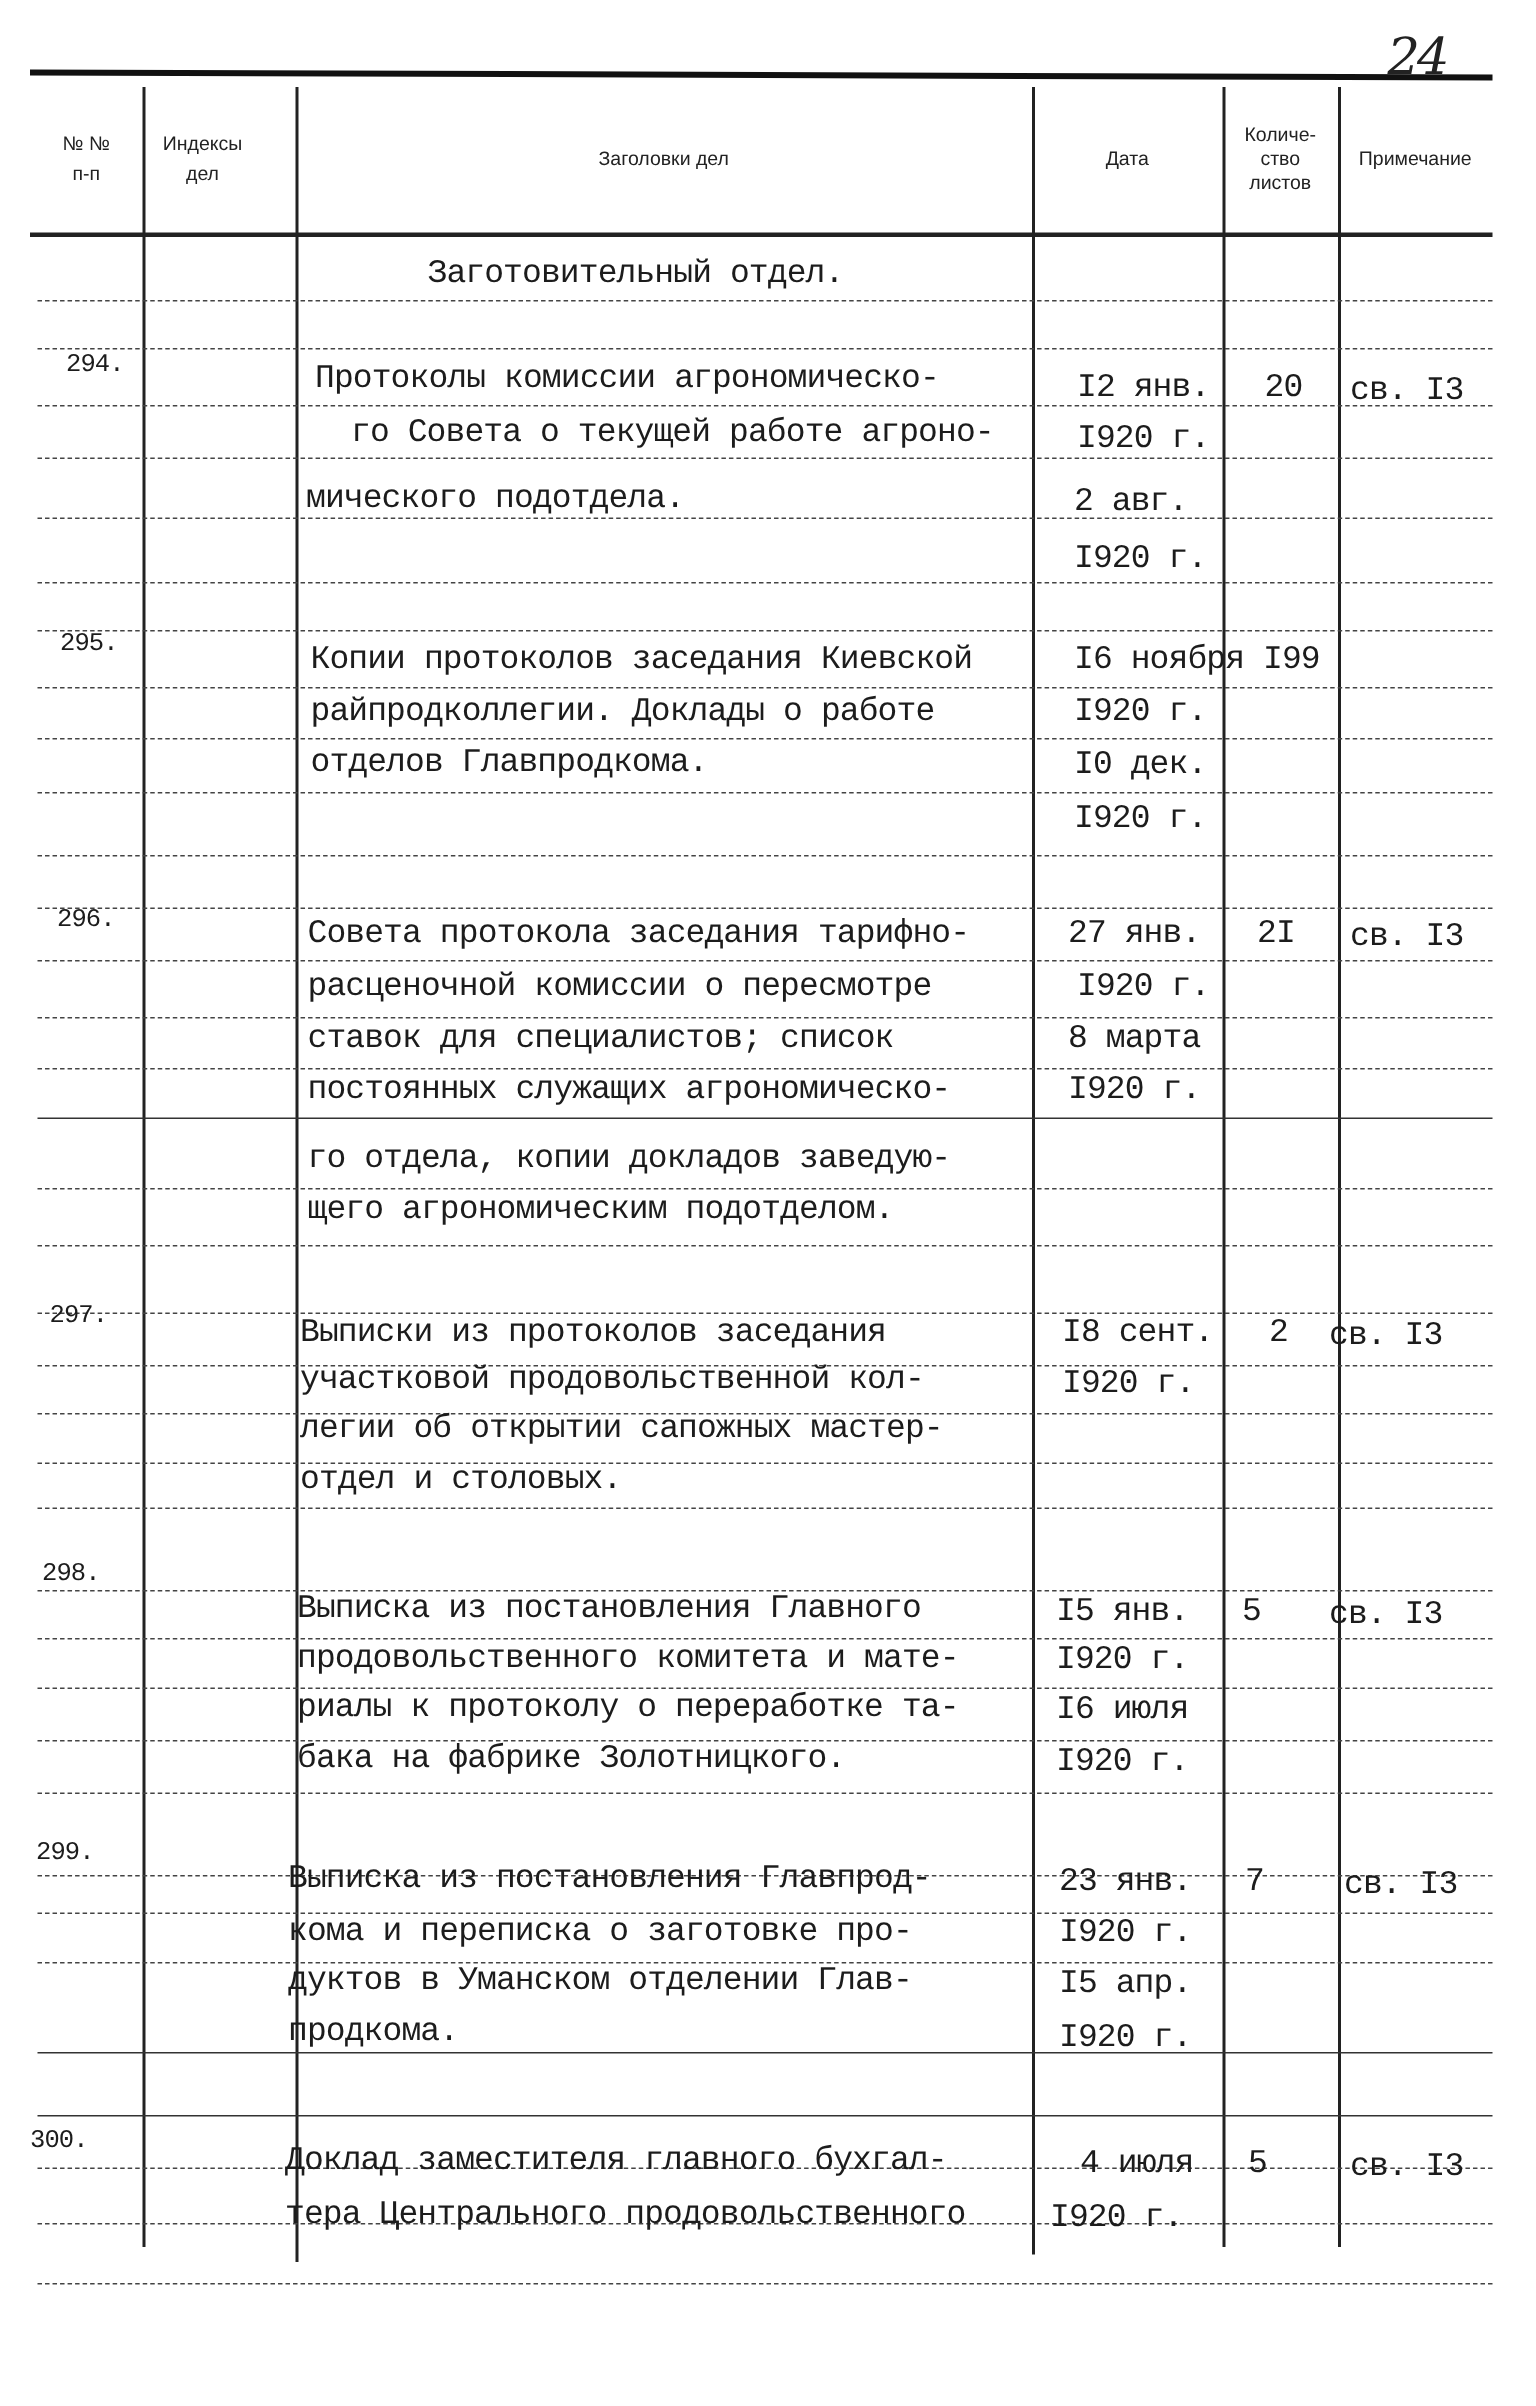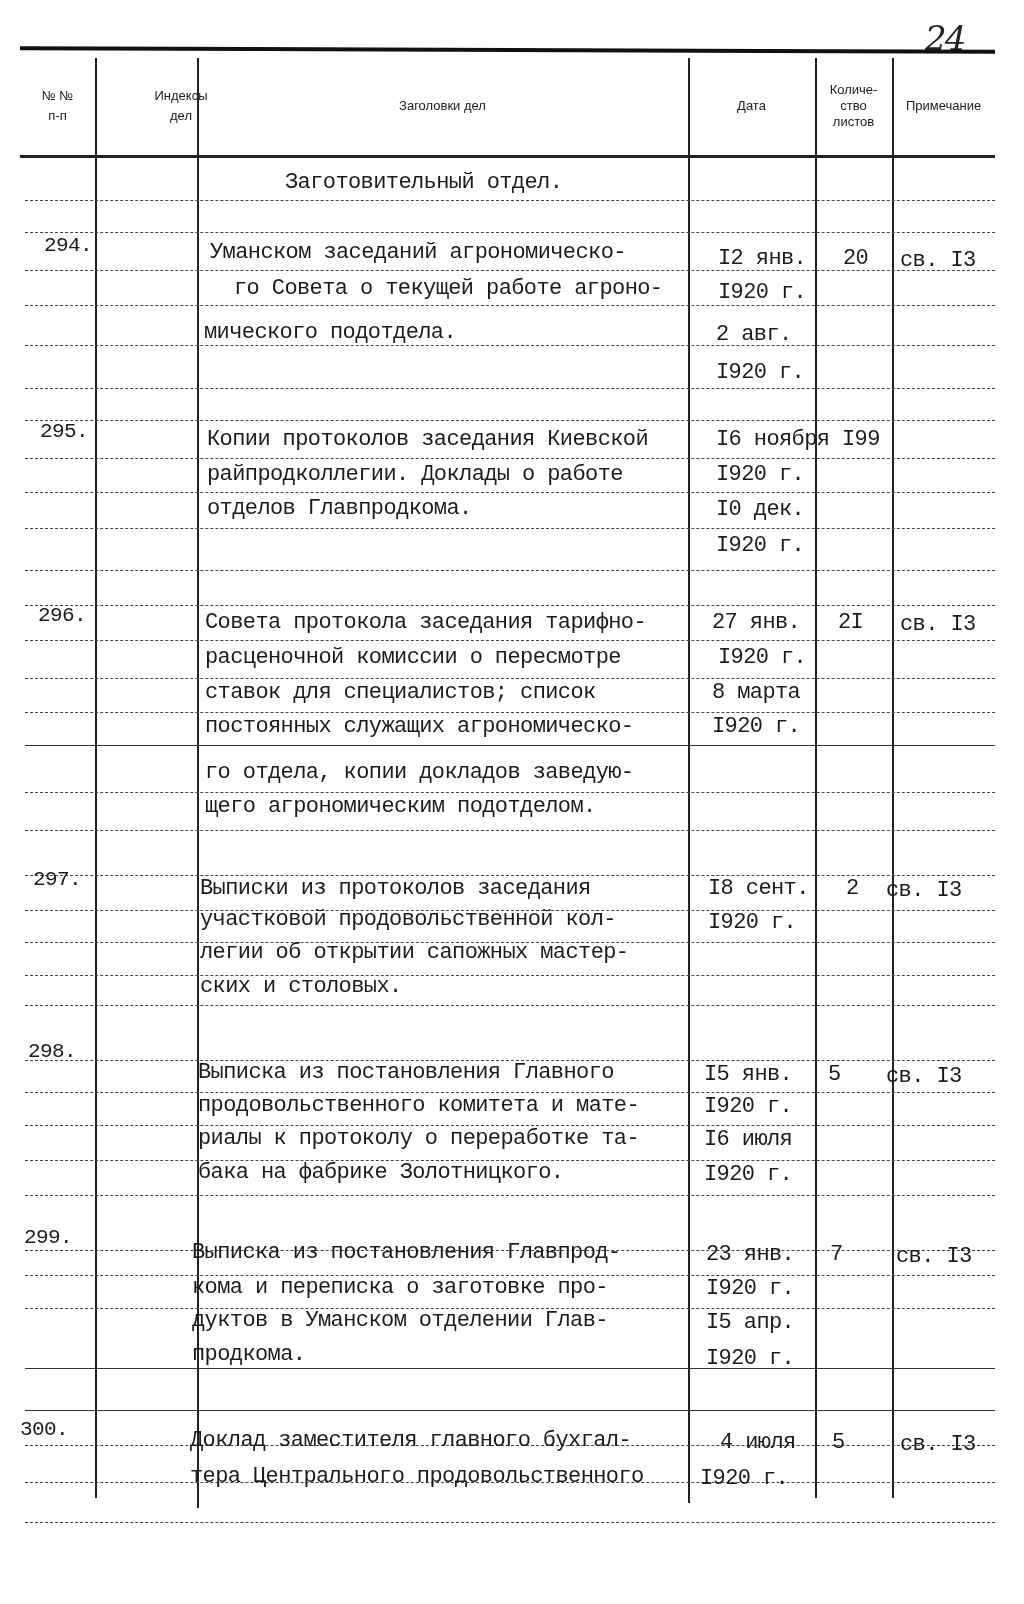--- a/index.html
+++ b/index.html
@@ -9,40 +9,40 @@
                  font-style: italic; font-size: 34px; color: #222; letter-spacing: -2px; }
   .rule-top { position: absolute; left: 20px; top: 48px; width: 975px; height: 4px; background: #111; transform: rotate(0.2deg); }
   .rule-head { position: absolute; left: 20px; top: 155px; width: 975px; height: 3px; background: #222; }
   .vline { position: absolute; top: 58px; width: 1.5px; background: #222; }
   .head-cell { position: absolute; top: 58px; height: 96px; display: flex; flex-direction: column;
                align-items: center; justify-content: center; text-align: center;
                font-family: "Liberation Sans", sans-serif; font-size: 13px; line-height: 20px; color: #222; }
   .line { position: absolute; height: 1px; border-top: 1.5px dashed #444; }
   .solid { border-top: 1.5px solid #333; }
   .txt { position: absolute; font-size: 22px; white-space: nowrap; letter-spacing: -0.6px; color: #1c1c1c; }
-  .num { font-size: 21px; }
+  .num { font-size: 17px; }
 </style>
 </head>
 <body>
 
 <div class="page-number">24</div>
 
 <div class="rule-top"></div>
 
 <div class="vline" style="left:95px;height:1440px;"></div>
 <div class="vline" style="left:197px;height:1450px;"></div>
 <div class="vline" style="left:688px;height:1445px;"></div>
 <div class="vline" style="left:815px;height:1440px;"></div>
 <div class="vline" style="left:892px;height:1440px;"></div>
 
 <div class="head-cell" style="left:20px;width:75px;">
   <span>№ №</span>
   <span>п-п</span>
 </div>
-<div class="head-cell" style="left:95px;width:80px;margin-left:46px;">
+<div class="head-cell" style="left:95px;width:80px;">
   <span>Индексы</span>
   <span>дел</span>
 </div>
 <div class="head-cell" style="left:197px;width:491px;justify-content:center;">
   <span>Заголовки дел</span>
 </div>
 <div class="head-cell" style="left:688px;width:127px;">
   <span>Дата</span>
 </div>
 <div class="head-cell" style="left:815px;width:77px;line-height:16px;">
@@ -92,21 +92,21 @@
   <div class="line solid" style="left:25px;top:1410px;width:970px;"></div>
   <div class="line" style="left:25px;top:1445px;width:970px;"></div>
   <div class="line" style="left:25px;top:1482px;width:970px;"></div>
   <div class="line" style="left:25px;top:1522px;width:970px;"></div>
 </div>
 
 <div class="txt" style="left:285px;top:170px;">Заготовительный отдел.</div>
 
 <div>
   <div class="txt num" style="left:44px;top:234px;">294.</div>
-  <div class="txt" style="left:210px;top:240px;">Уманском заседаний агрономическо-</div>
+  <div class="txt" style="left:210px;top:240px;">Протоколы комиссии агрономическо-</div>
   <div class="txt" style="left:210px;top:276px;margin-left:24px;">го Совета о текущей работе агроно-</div>
   <div class="txt" style="left:204px;top:320px;">мического подотдела.</div>
   <div class="txt" style="left:718px;top:246px;">I2 янв.</div>
   <div class="txt" style="left:718px;top:280px;">I920 г.</div>
   <div class="txt" style="left:716px;top:322px;">2 авг.</div>
   <div class="txt" style="left:716px;top:360px;">I920 г.</div>
   <div class="txt" style="left:843px;top:246px;">20</div>
   <div class="txt" style="left:900px;top:248px;">св. I3</div>
 </div>
 
@@ -135,21 +135,21 @@
   <div class="txt" style="left:712px;top:714px;">I920 г.</div>
   <div class="txt" style="left:838px;top:610px;">2I</div>
   <div class="txt" style="left:900px;top:612px;">св. I3</div>
 </div>
 
 <div>
   <div class="txt num" style="left:33px;top:868px;">297.</div>
   <div class="txt" style="left:200px;top:876px;">Выписки из протоколов заседания</div>
   <div class="txt" style="left:200px;top:907px;">участковой продовольственной кол-</div>
   <div class="txt" style="left:200px;top:940px;">легии об открытии сапожных мастер-</div>
-  <div class="txt" style="left:200px;top:974px;">ских и столовых.</div>
+  <div class="txt" style="left:200px;top:974px;">отдел и столовых.</div>
   <div class="txt" style="left:708px;top:876px;">I8 сент.</div>
   <div class="txt" style="left:708px;top:910px;">I920 г.</div>
   <div class="txt" style="left:846px;top:876px;">2</div>
   <div class="txt" style="left:886px;top:878px;">св. I3</div>
 </div>
 
 <div>
   <div class="txt num" style="left:28px;top:1040px;">298.</div>
   <div class="txt" style="left:198px;top:1060px;">Выписка из постановления Главного</div>
   <div class="txt" style="left:198px;top:1093px;">продовольственного комитета и мате-</div>

